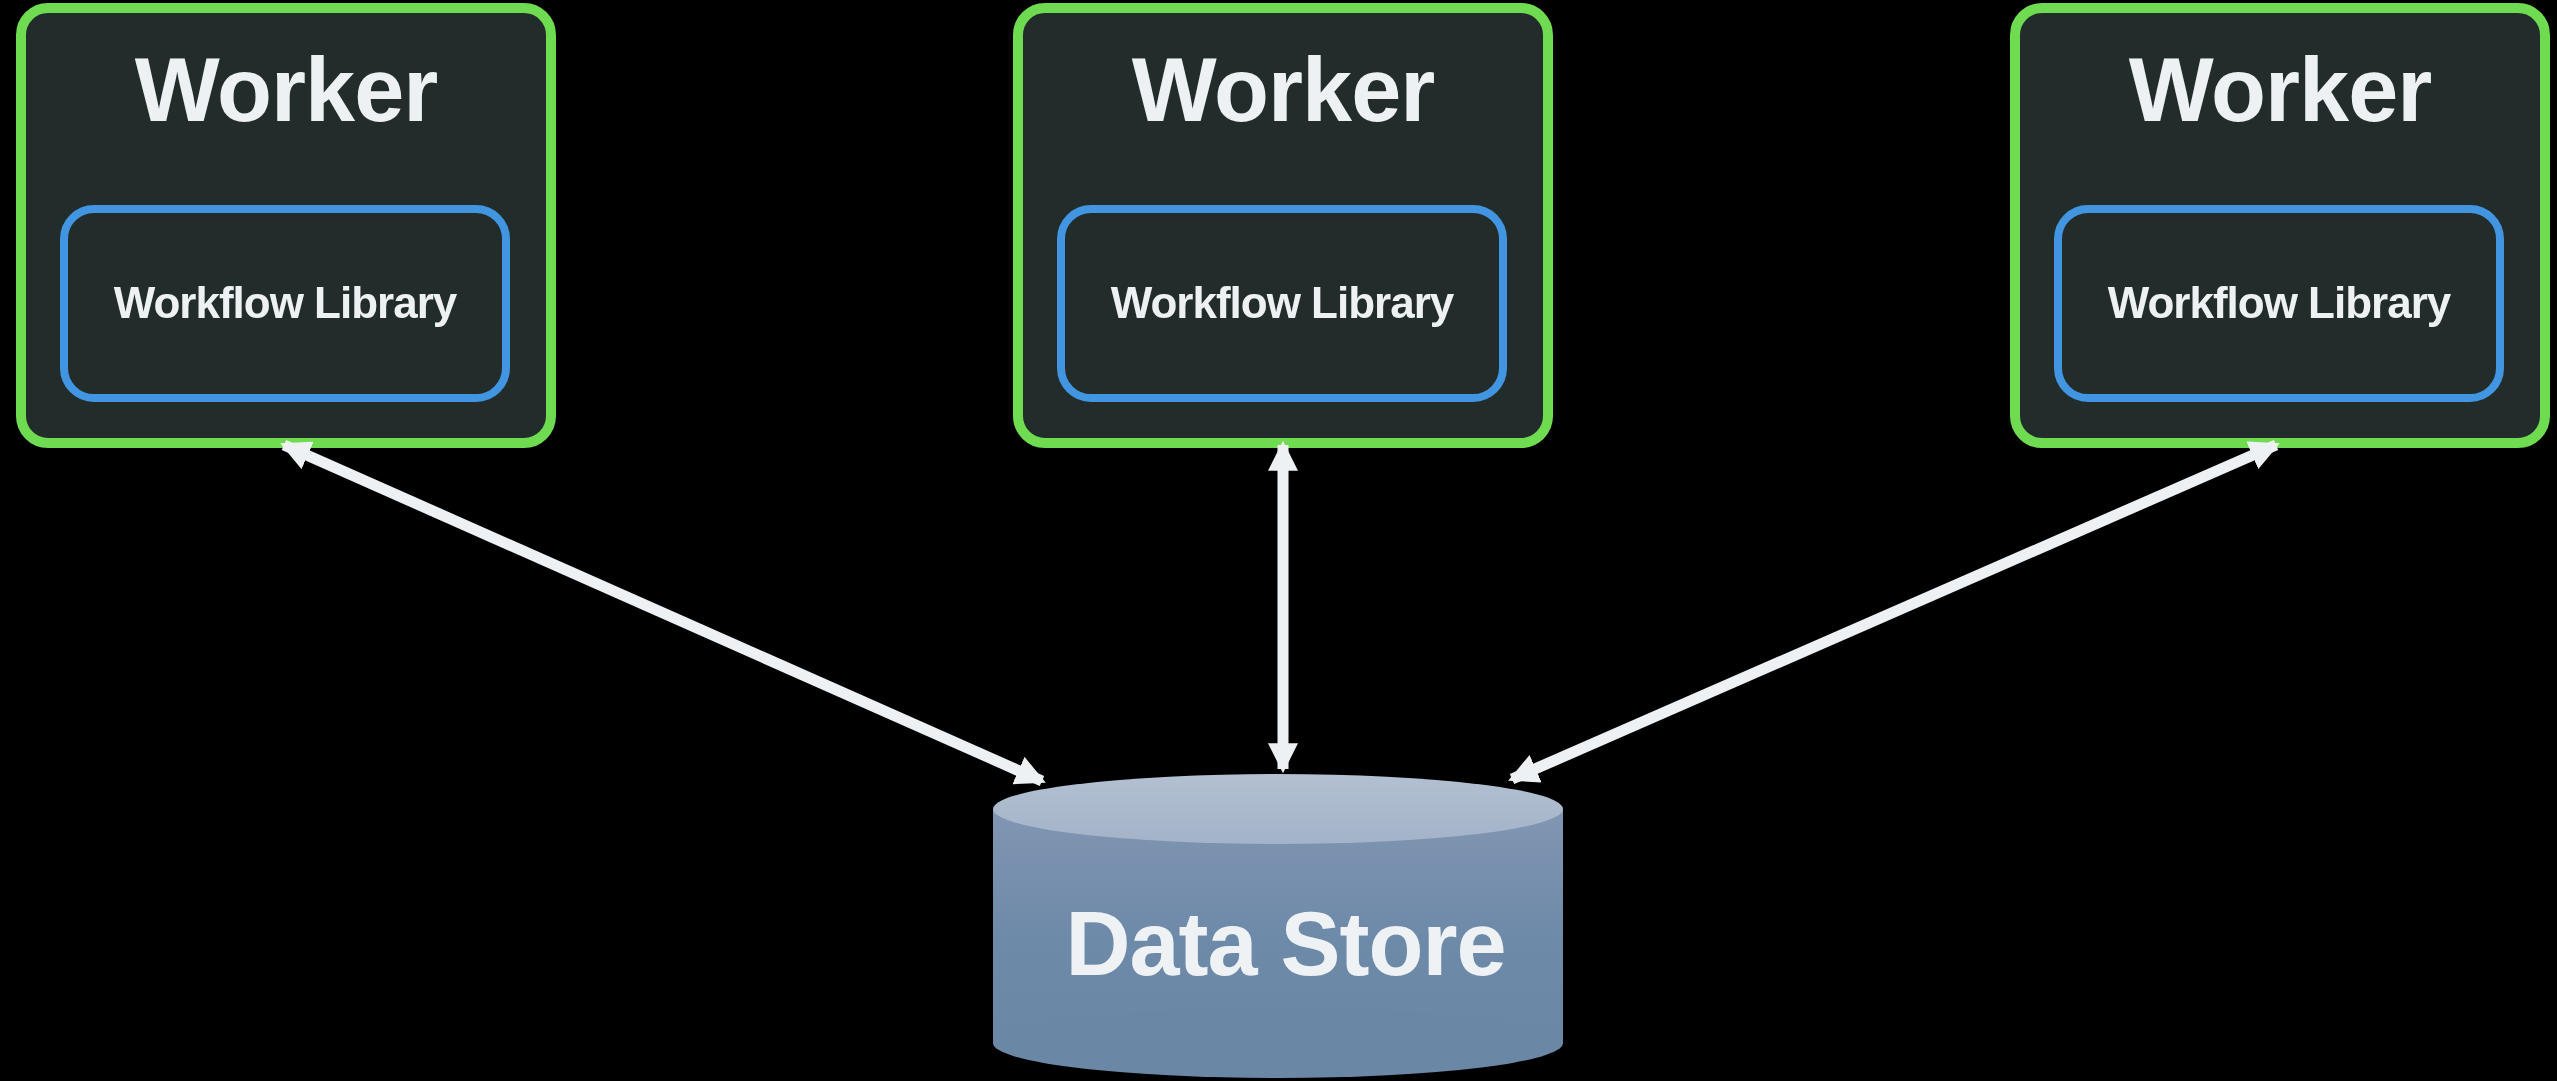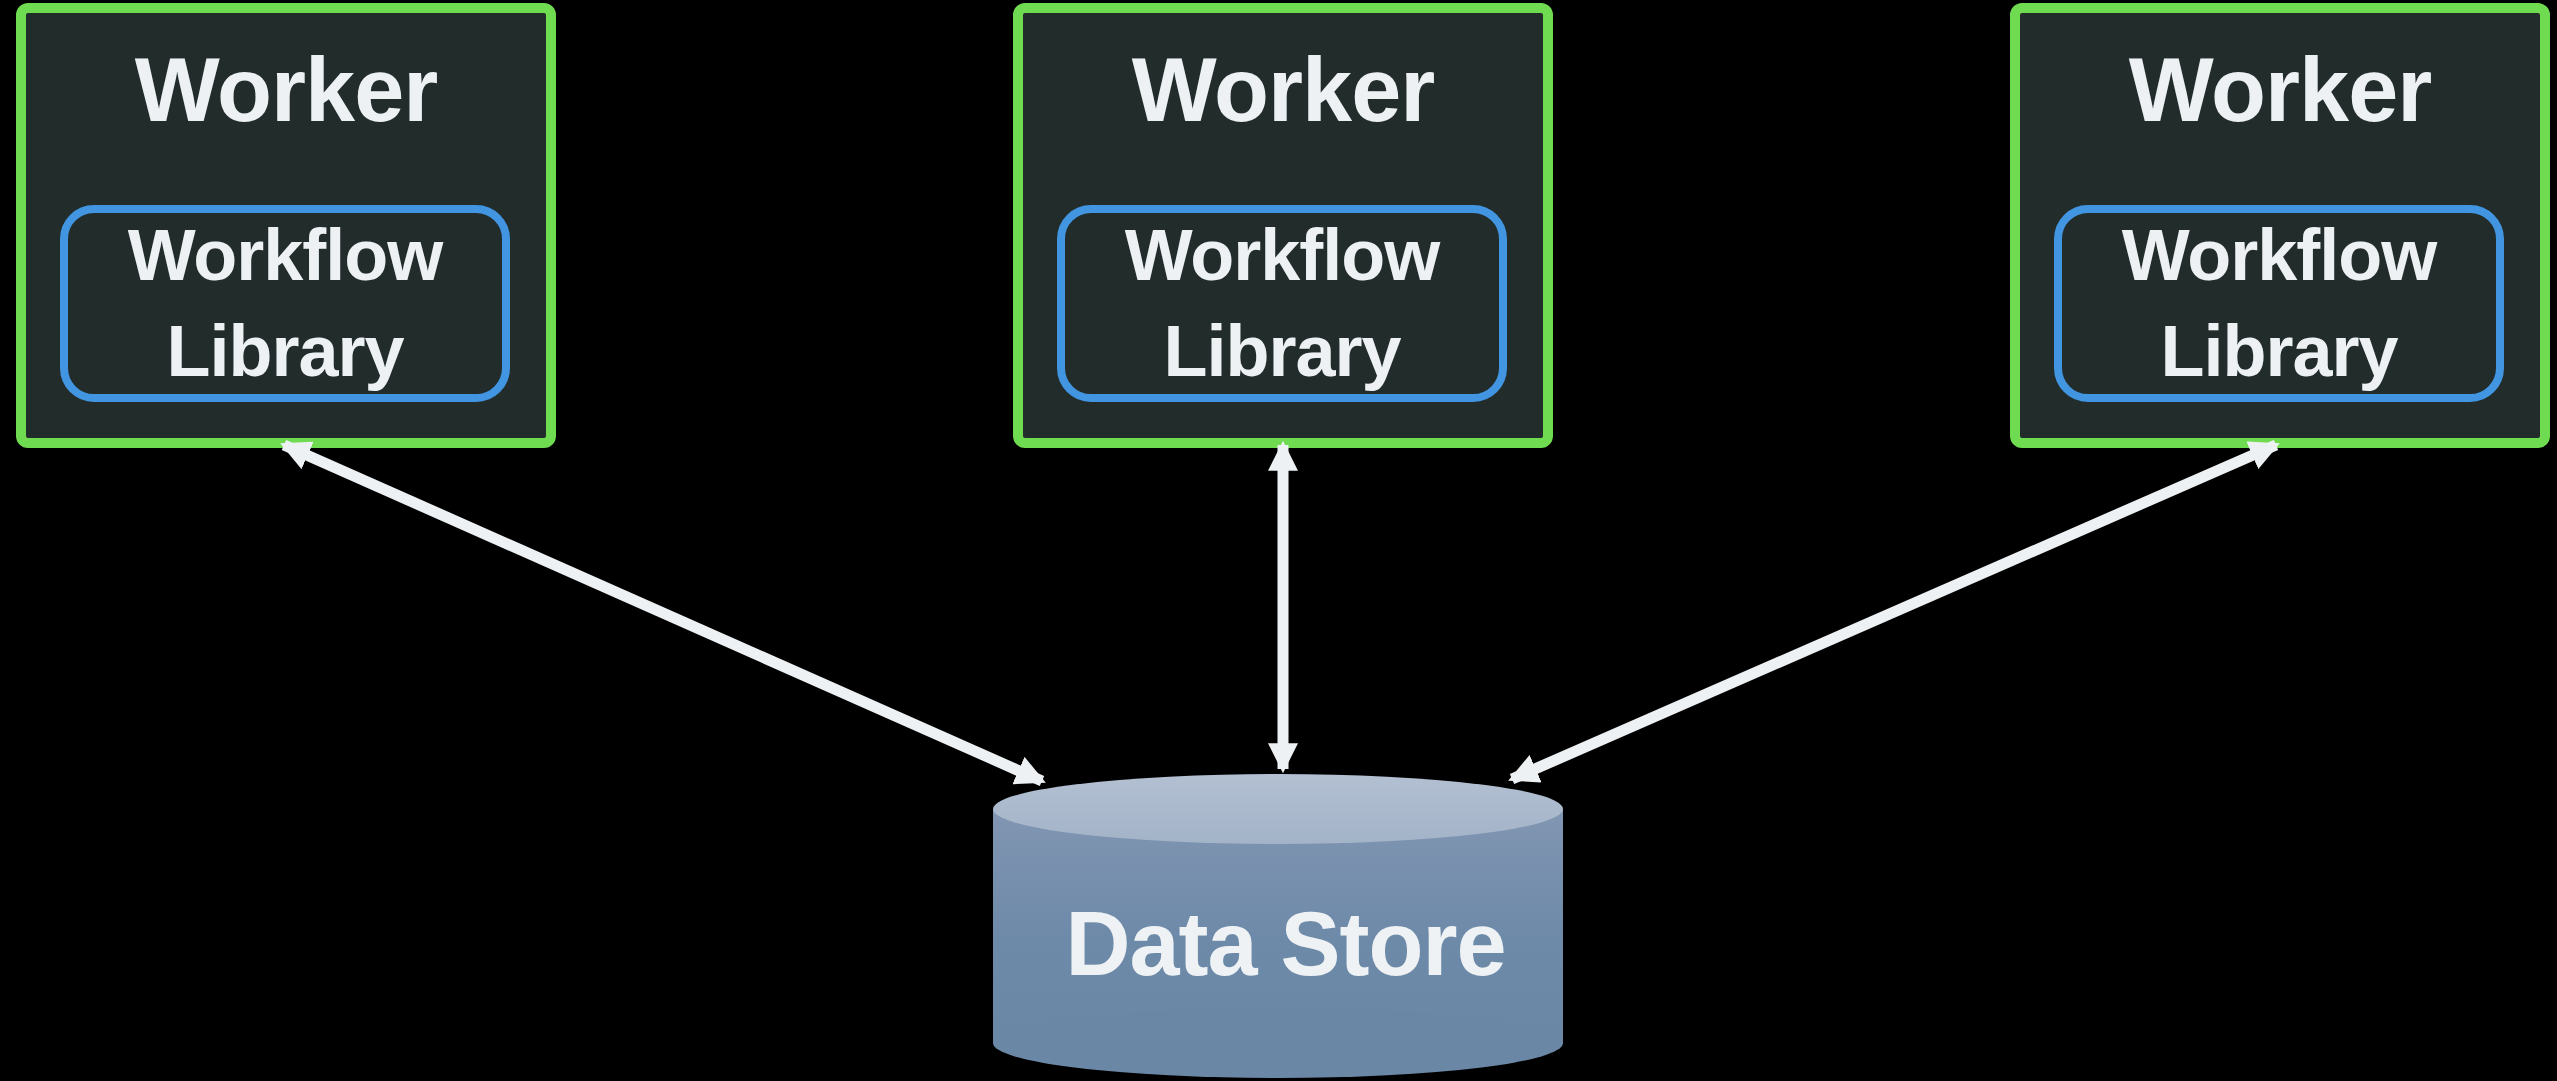--- a/index.html
+++ b/index.html
@@ -18,21 +18,21 @@
 
   
   .worker {
     position: absolute;
     top: 3px;
     width: 540px;
     height: 445px;
     box-sizing: border-box;
     background: #222c2b;
     border: 10px solid #6fdb51;
-    border-radius: 12px;
+    border-radius: 32px;
   }
   .worker--1 { left: 16px; }
   .worker--2 { left: 1013px; }
   .worker--3 { left: 2010px; }
 
   .worker-title {
     position: absolute;
     top: 28px;
     left: 0;
     right: 0;
@@ -53,21 +53,21 @@
     box-sizing: border-box;
     border: 8px solid #4295e1;
     border-radius: 34px;
     display: flex;
     align-items: center;
     justify-content: center;
   }
   .library-label {
     max-width: 370px;
     text-align: center;
-    font-size: 72px;
+    font-size: 44px;
     line-height: 1.32;
     font-weight: 700;
     color: #edf1f3;
     letter-spacing: -1px;
   }
 
   
   .datastore {
     position: absolute;
     left: 993px;

